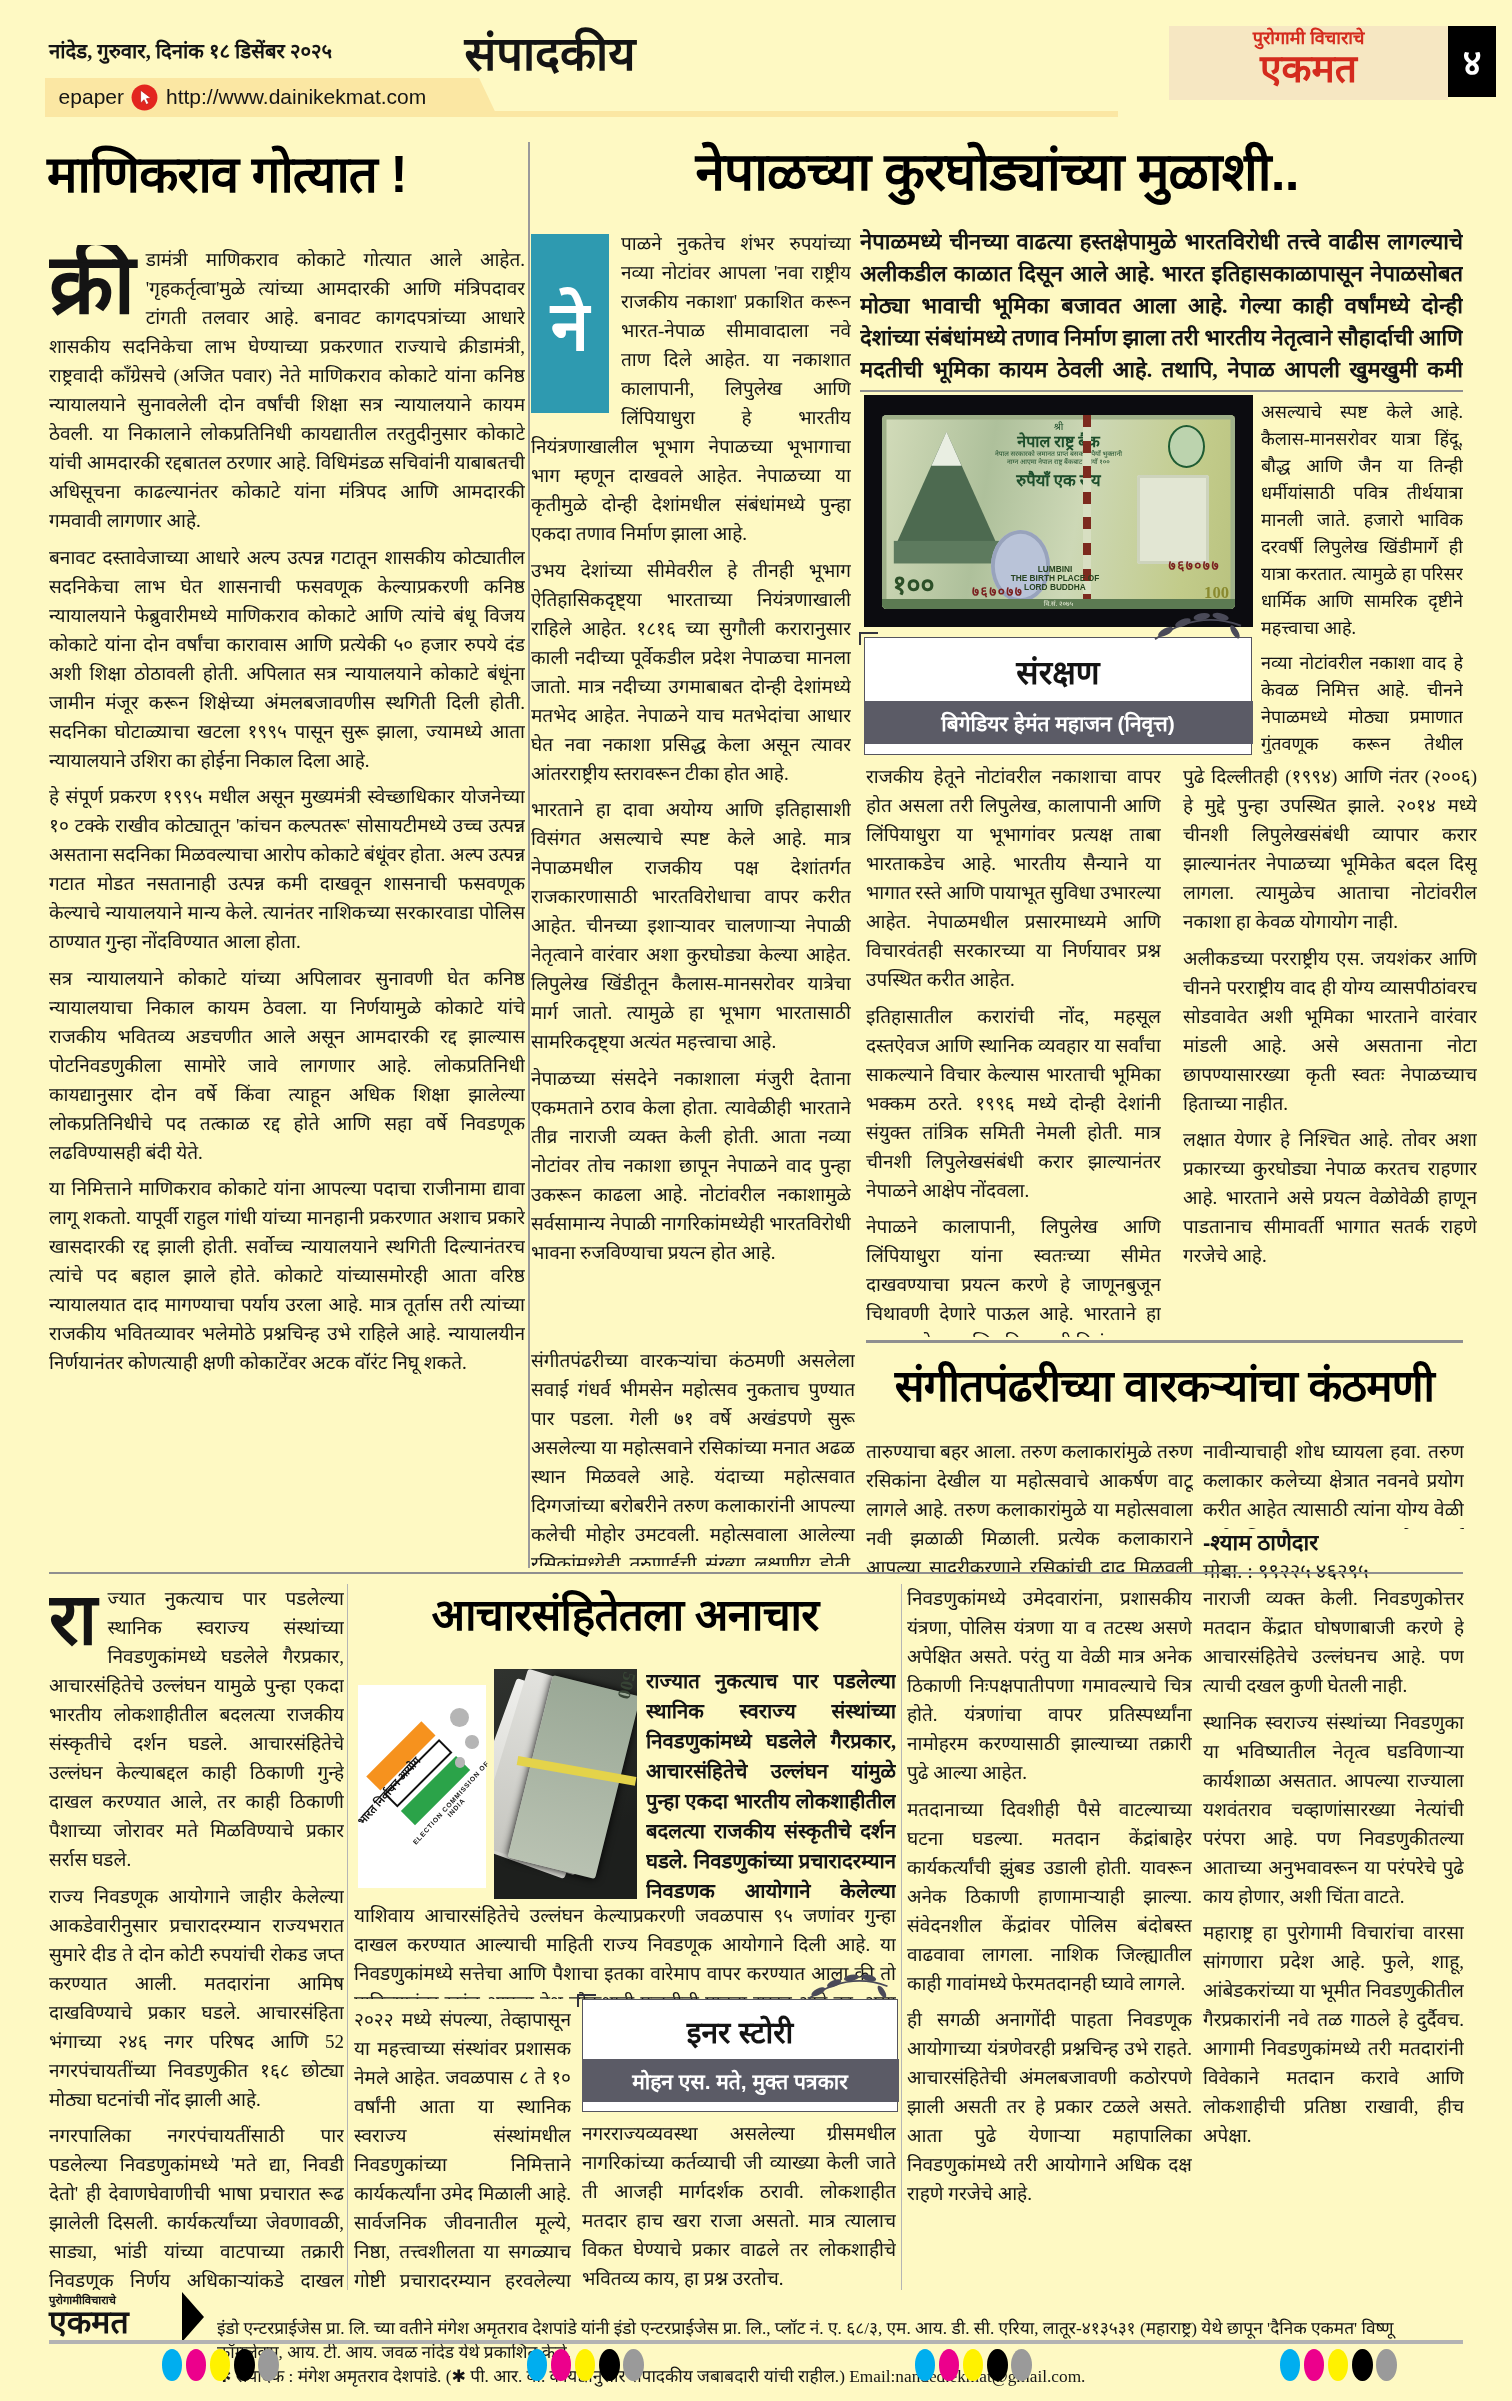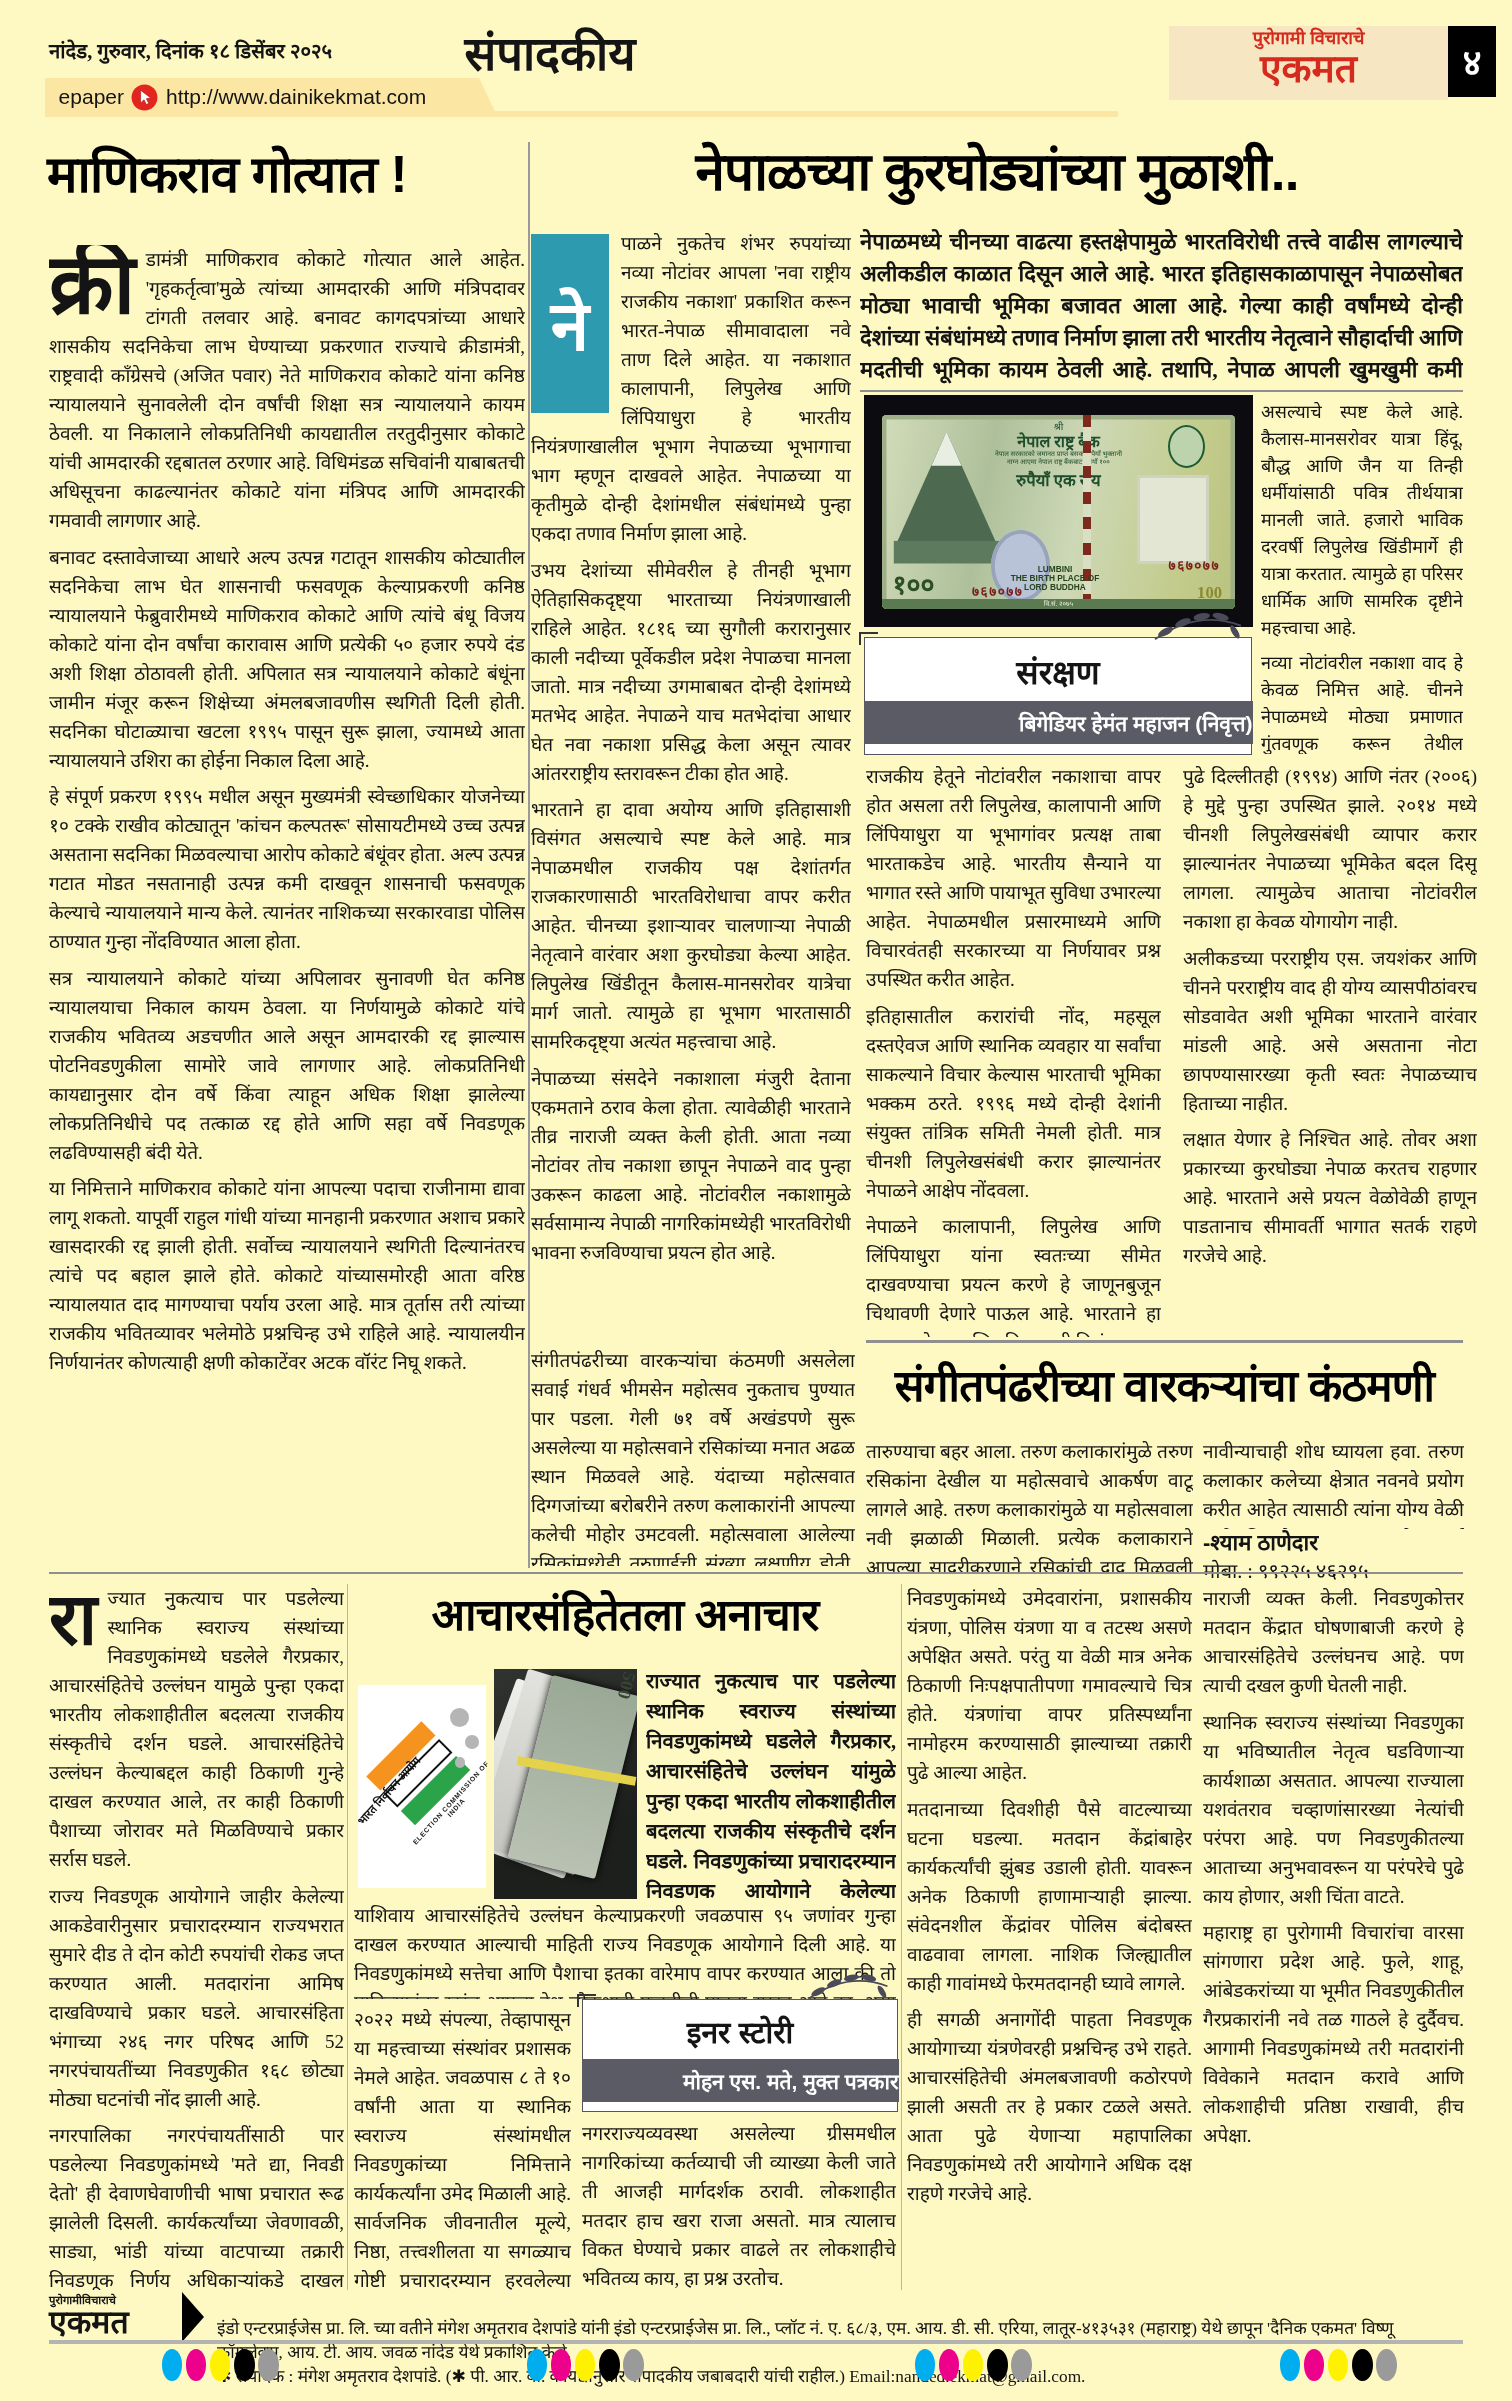--- a/index.html
+++ b/index.html
@@ -28,38 +28,38 @@
   .dropcap{float:left;font-weight:900;font-family:"Liberation Sans",sans-serif;
            font-size:84px;line-height:69px;padding:4.5px 10.5px 0 0;}
   .dropcap-box{float:left;width:78px;height:179px;background:#2e9ab0;color:#fff;margin:4.5px 12px 4.5px 0;
                display:flex;align-items:center;justify-content:center;font-size:69px;font-weight:bold;
                font-family:"Liberation Sans",sans-serif;}
   .standfirst{font-weight:bold;font-size:22px;line-height:32px;text-align:justify;}
   
   .secbox{border:1.5px solid #55555f;background:#fff;}
   .secbox .title{font-size:33px;font-weight:900;text-align:center;font-family:"Liberation Sans",sans-serif;
                  padding:10.5px 0 7.5px 0;}
-  .secbox .bar{background:#5b5b66;color:#fff;text-align:right;font-size:21px;font-weight:bold;
+  .secbox .bar{background:#5b5b66;color:#fff;text-align:center;font-size:21px;font-weight:bold;
                font-family:"Liberation Sans",sans-serif;padding:7.5px 0;margin:0 -1.5px -1.5px -1.5px;}
   .corner{position:absolute;width:16.6px;height:10.5px;border-left:2.3px solid #33333d;border-top:2.3px solid #33333d;
           top:-6px;left:-6px;}
   
   .notephoto{background:#0c0c10;}
   .note{position:absolute;left:18px;top:19.6px;right:18px;bottom:18px;border-radius:4.5px;
         background:linear-gradient(100deg,#d3dcba 0%,#aec09b 30%,#cdd8b6 55%,#c2cb8a 85%,#b9c27f 100%);
         box-shadow:inset 0 0 0 4.5px #9fb089;overflow:hidden;}
   .note .ctext{position:absolute;left:31%;top:7.5px;width:38%;text-align:center;color:#1d4d2b;}
   .note .ctext .l1{font-size:9.8px;line-height:10.5px;}
   .note .ctext .l2{font-size:16px;font-weight:bold;line-height:17.3px;}
   .note .ctext .l3{font-size:6.8px;line-height:8.3px;}
   .note .ctext .l4{font-size:16.6px;font-weight:bold;line-height:19.6px;margin-top:4.5px;}
   .note .lumbini{position:absolute;left:36%;bottom:16.6px;width:26%;text-align:center;color:#27431f;
                  font-family:"Liberation Sans",sans-serif;font-size:8.3px;font-weight:bold;line-height:9px;}
   .note .denom{position:absolute;left:10.5px;bottom:7.5px;font-size:27px;font-weight:900;color:#2c4f28;}
-  .note .denom2{position:absolute;right:13px;bottom:6px;font-size:16.6px;font-weight:bold;color:#8a8a30;}
+  .note .denom2{position:absolute;right:6px;bottom:6px;font-size:16.6px;font-weight:bold;color:#8a8a30;}
   .note .serial{color:#7a1f1f;font-size:13.6px;font-weight:bold;letter-spacing:1.5px;}
   .note .seal{position:absolute;right:30px;top:10.5px;width:33px;height:39px;border:2.3px solid #1f5c33;
               border-radius:50%;background:#bcd3ae;}
   .note .wm{position:absolute;right:25.6px;top:60px;width:72px;height:89px;background:#e2e6d3;border-radius:3px;
             box-shadow:inset 0 0 0 3px #cdd3bc;}
   .note .redstrip{position:absolute;left:57%;top:0;bottom:0;width:7.5px;
                   background:repeating-linear-gradient(#7c2a1e 0 12px,#d8dfc2 12px 25.6px);}
   .note .oval{position:absolute;left:31%;bottom:7.5px;width:59px;height:72px;border-radius:50%;
               background:#b9c3d8;box-shadow:inset 0 0 0 3.8px #98a3bc;}
   .note .band{position:absolute;left:0;right:0;bottom:0;height:9.8px;background:#5c7a52;color:#e7ecd8;

